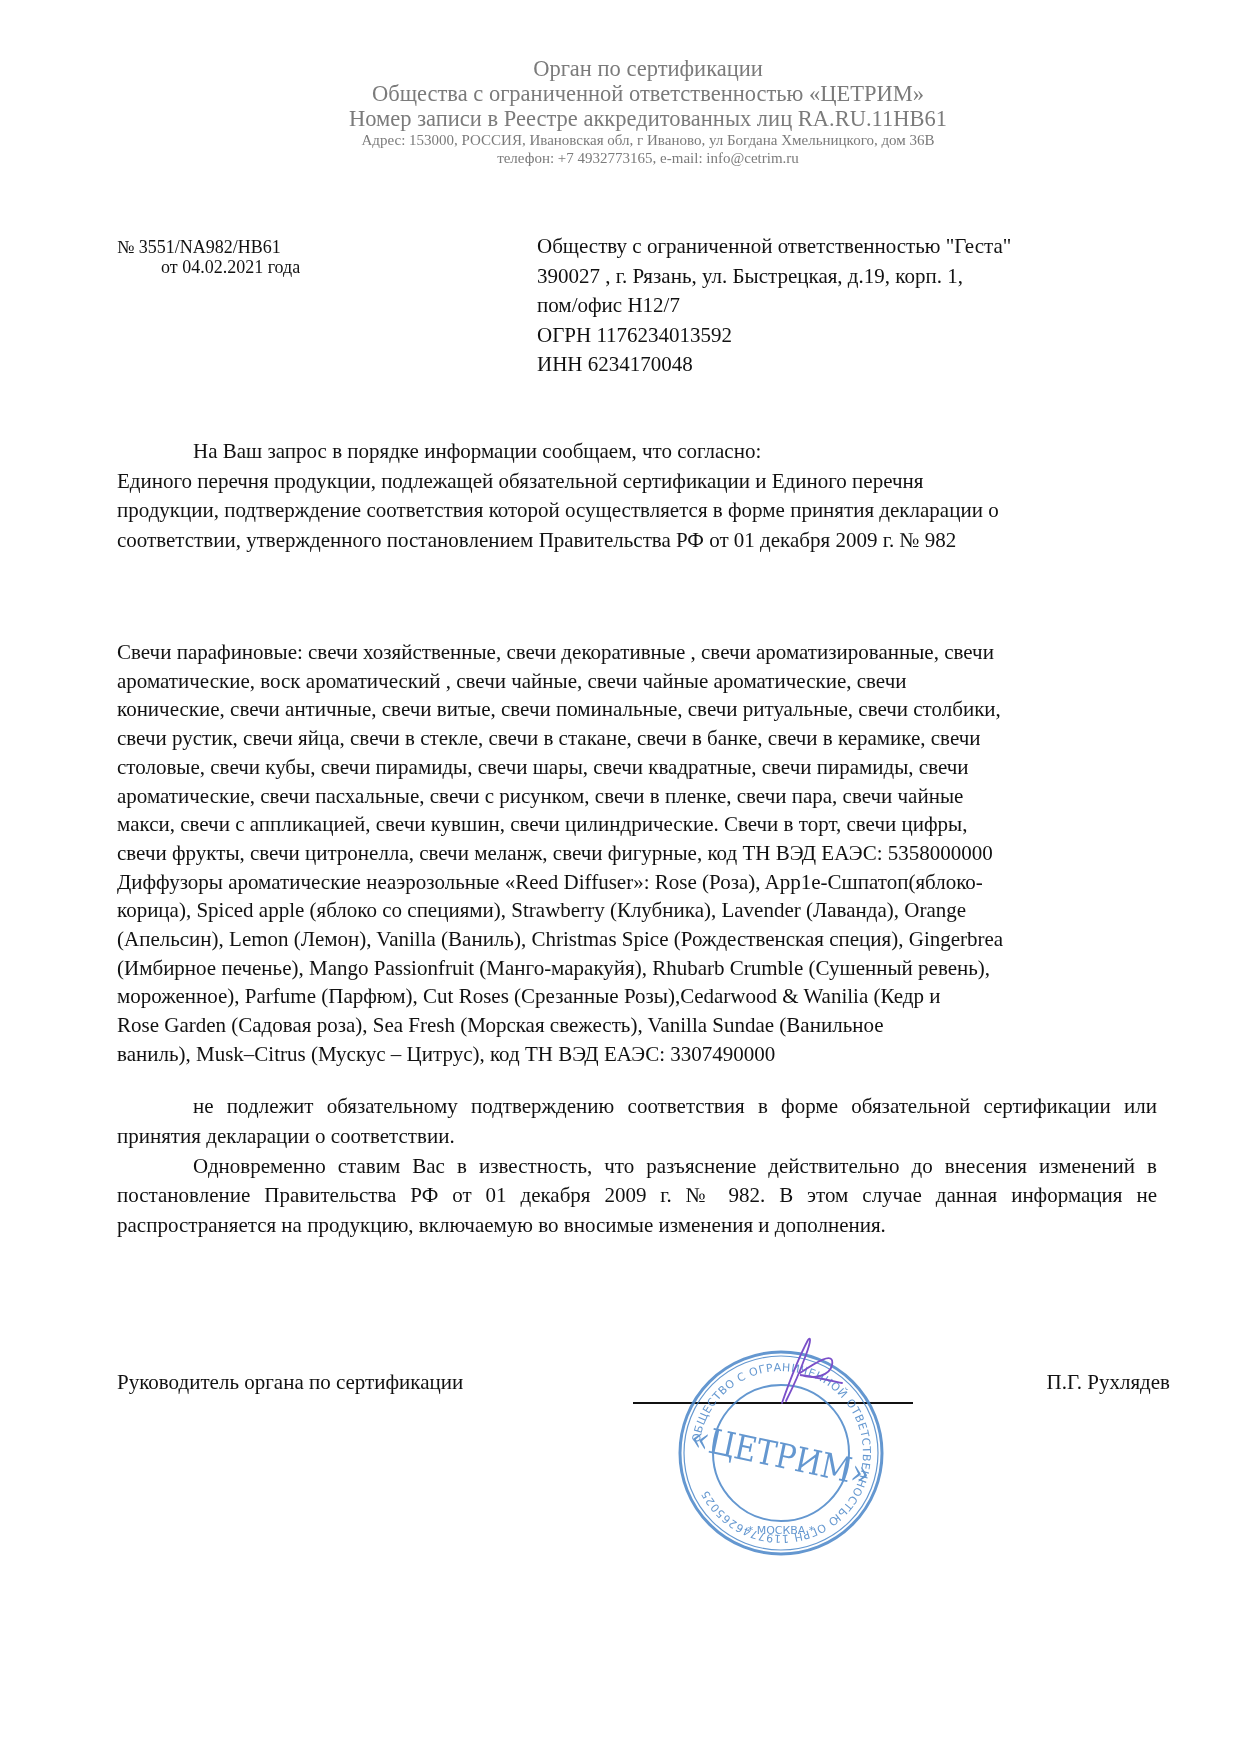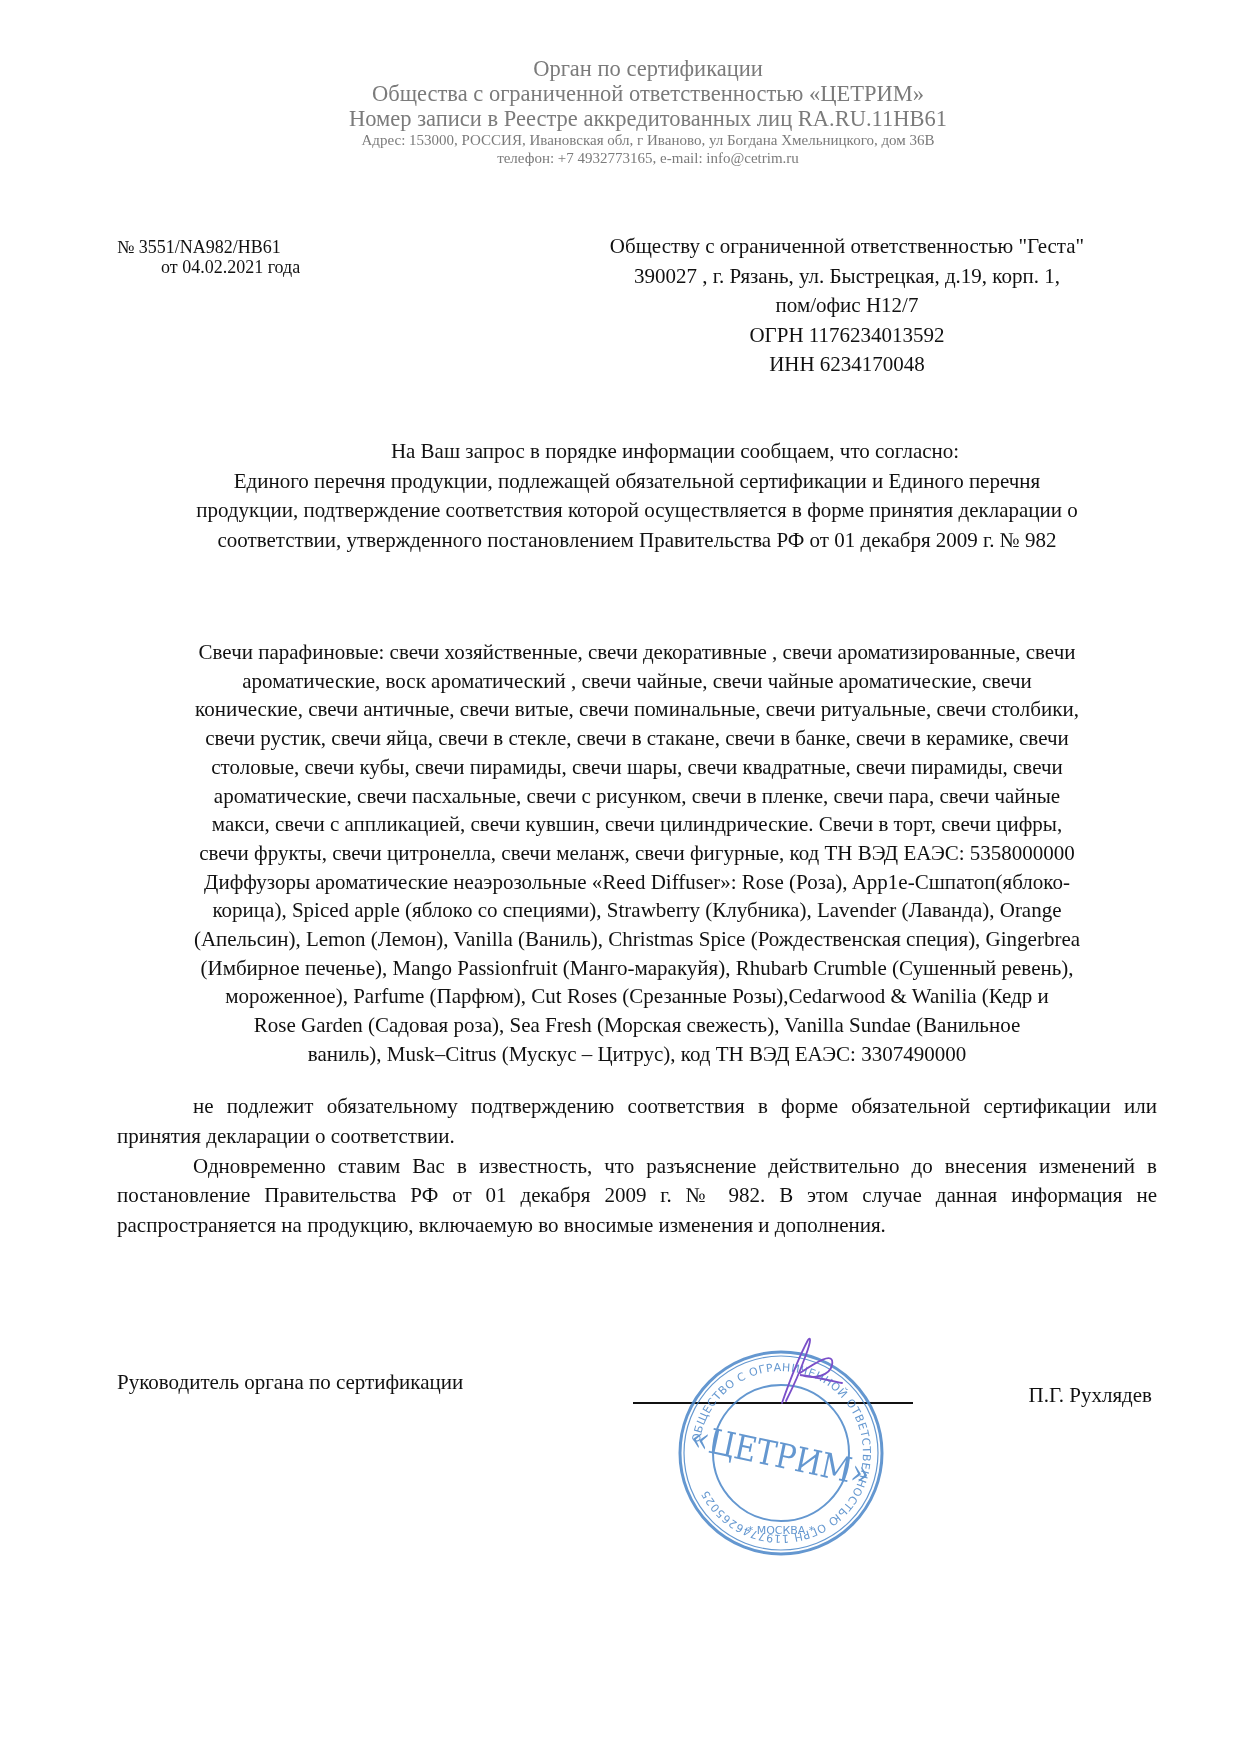--- a/index.html
+++ b/index.html
@@ -10,35 +10,35 @@
   }
   .page { position: absolute; left: 0; top: 0; width: 1240px; height: 1727px; }
 
   
   .hdr { position: absolute; left: 0; width: 1296px; text-align: center; color: #7b7b7b; white-space: nowrap; }
   .hdr.big { font-size: 22.5px; line-height: 28px; }
   .hdr.small { font-size: 15px; line-height: 19px; }
 
   
   .ref { position: absolute; left: 117px; font-size: 18px; line-height: 30px; white-space: nowrap; }
-  .addr { position: absolute; right: 83px; width: 620px; text-align: center; font-size: 21px; line-height: 29.5px; }
+  .addr { position: absolute; right: 83px; width: 620px; text-align: left; font-size: 21px; line-height: 29.5px; }
   .addr div { white-space: nowrap; }
 
   
-  .txt { position: absolute; left: 117px; width: 1040px; font-size: 21px; text-align: center; }
+  .txt { position: absolute; left: 117px; width: 1040px; font-size: 21px; }
   .intro { top: 437px; line-height: 29.6px; }
   .intro .first { text-indent: 76px; }
   .products { top: 638px; line-height: 28.7px; }
   .closing { top: 1092px; line-height: 29.8px; text-align: justify; }
   .closing p { margin: 0; text-indent: 76px; }
 
   
   .sig-role { position: absolute; left: 117px; top: 1370px; font-size: 21px; white-space: nowrap; }
   .sig-line { position: absolute; left: 633px; top: 1402px; width: 280px; height: 2px; background: #111; }
-  .sig-name { position: absolute; right: 88px; top: 1370px; font-size: 21px; white-space: nowrap; margin-top: 13px; }
+  .sig-name { position: absolute; right: 70px; top: 1370px; font-size: 21px; white-space: nowrap; }
 
   
   .stamp { position: absolute; left: 676px; top: 1348px; width: 210px; height: 210px; opacity: 0.85; }
   .signature { position: absolute; left: 760px; top: 1335px; width: 90px; height: 70px; }
 </style>
 </head>
 <body>
 
 <div class="page">
 

